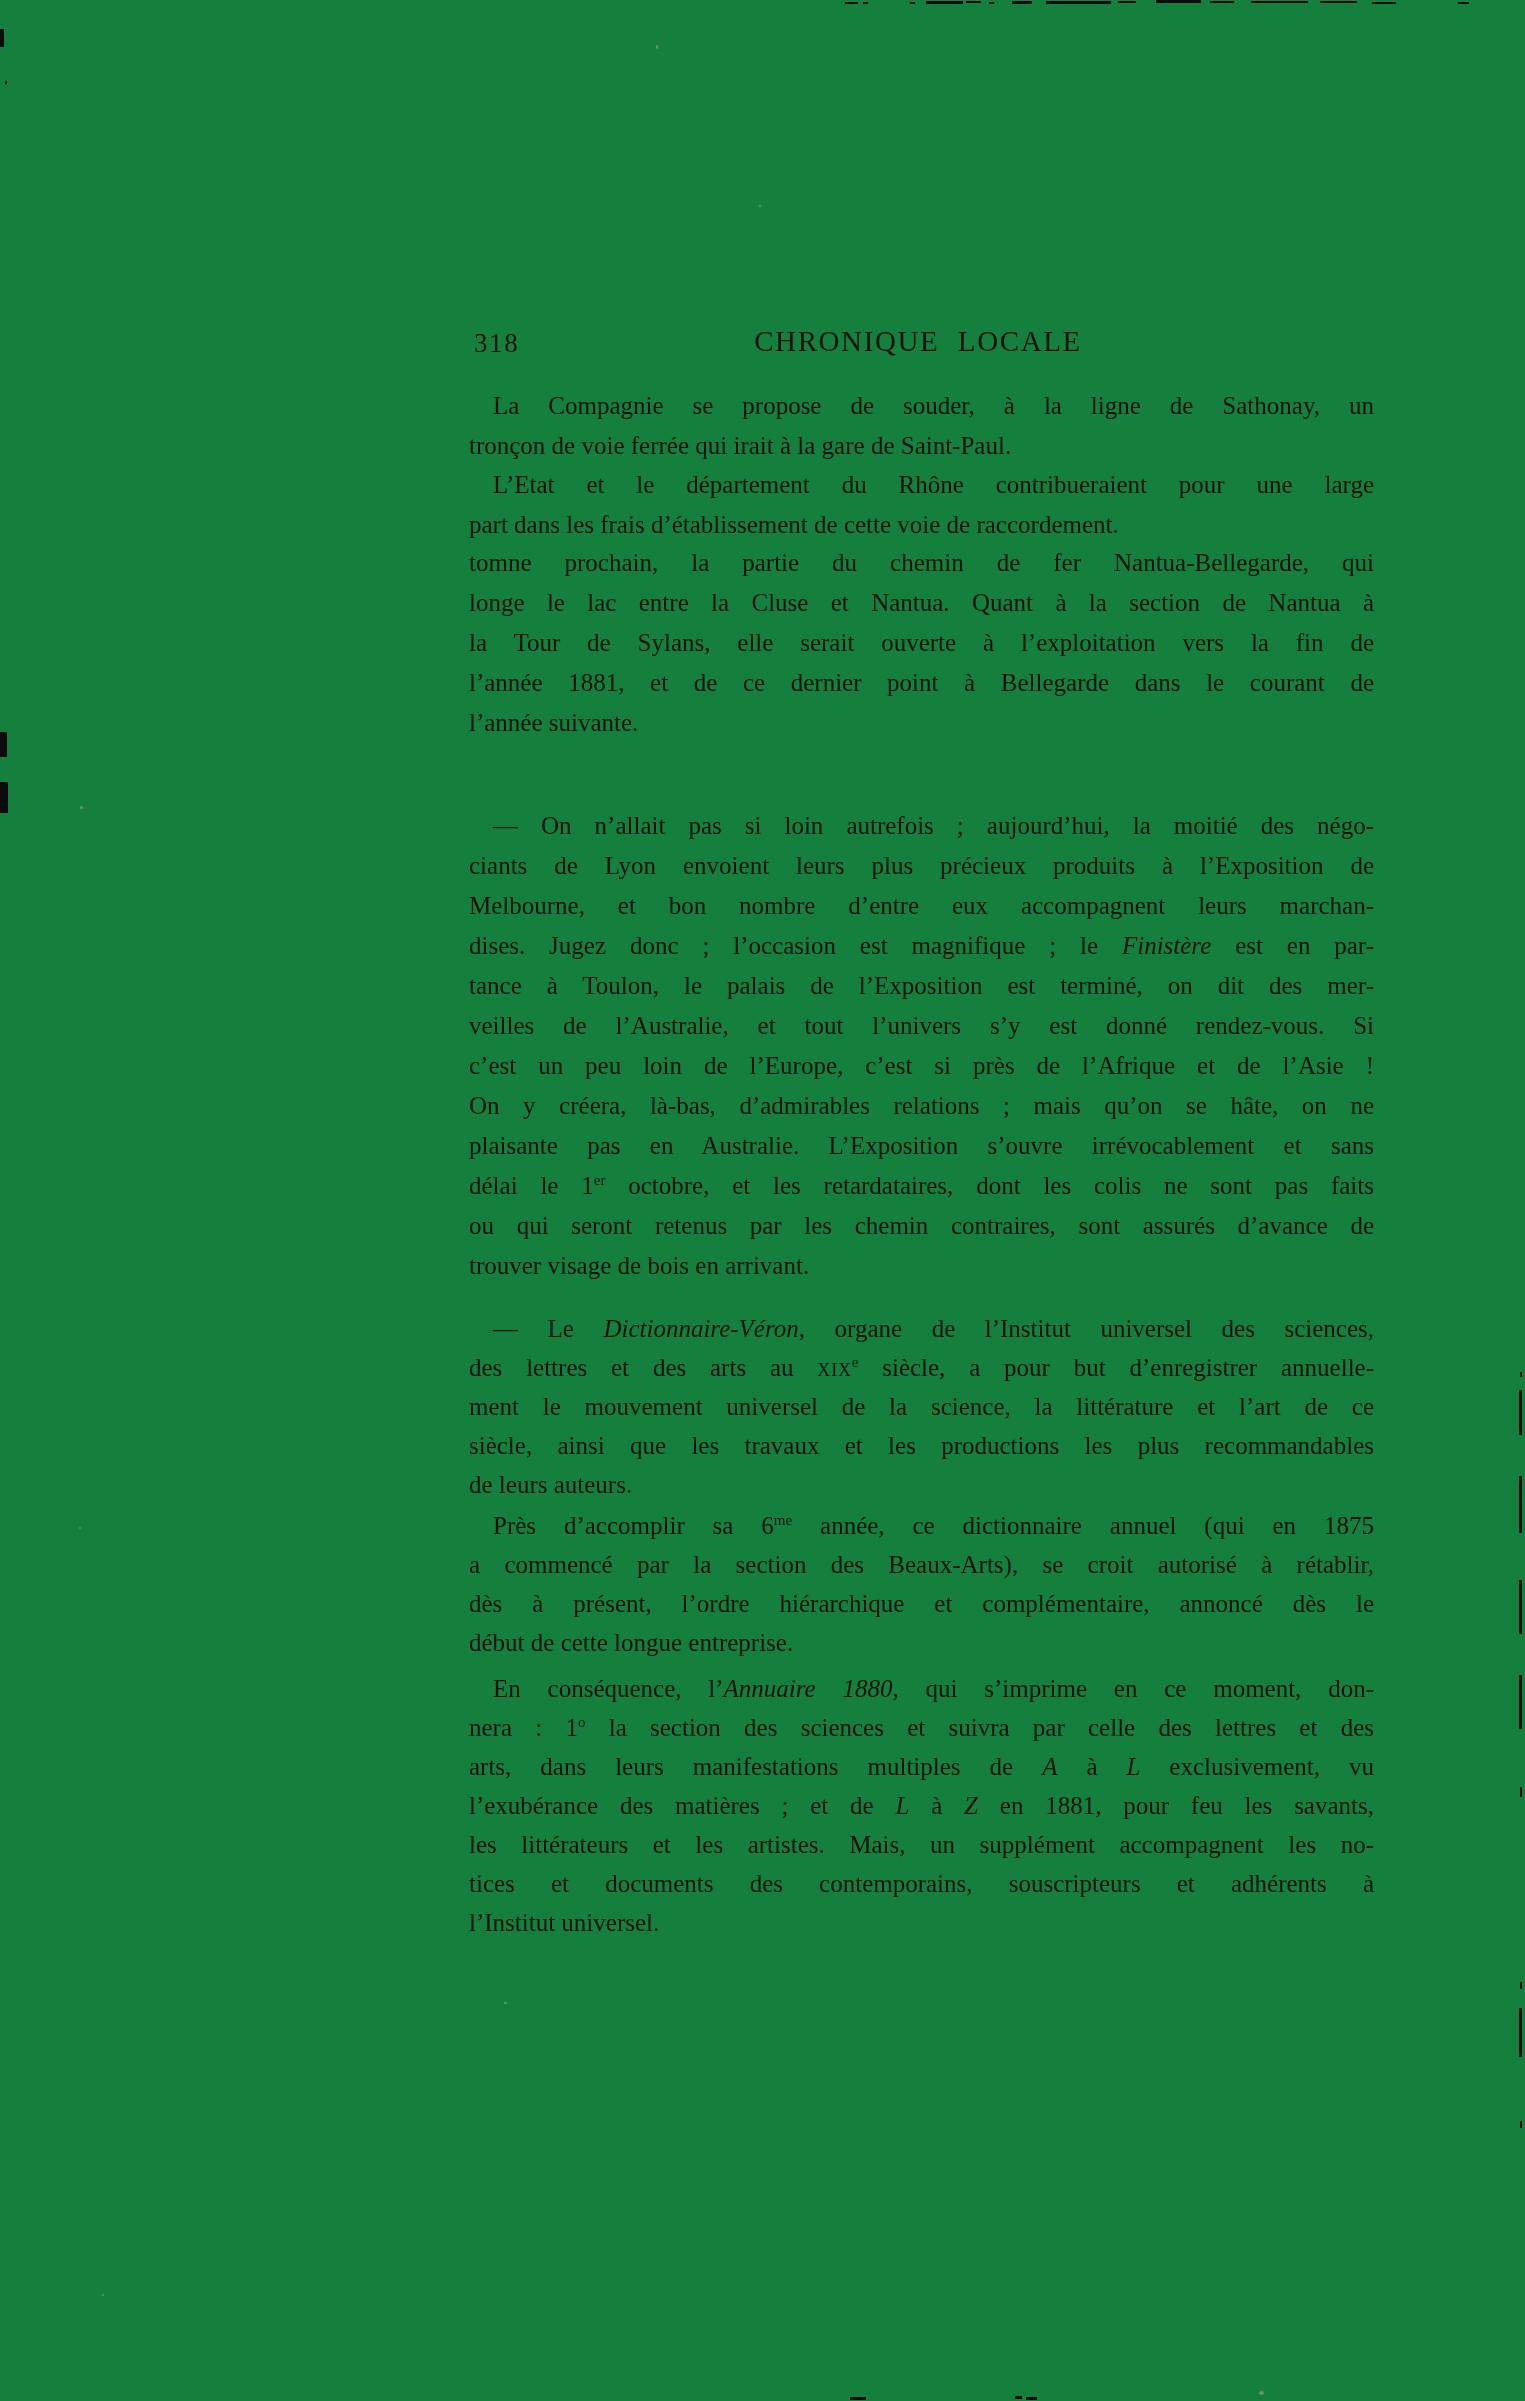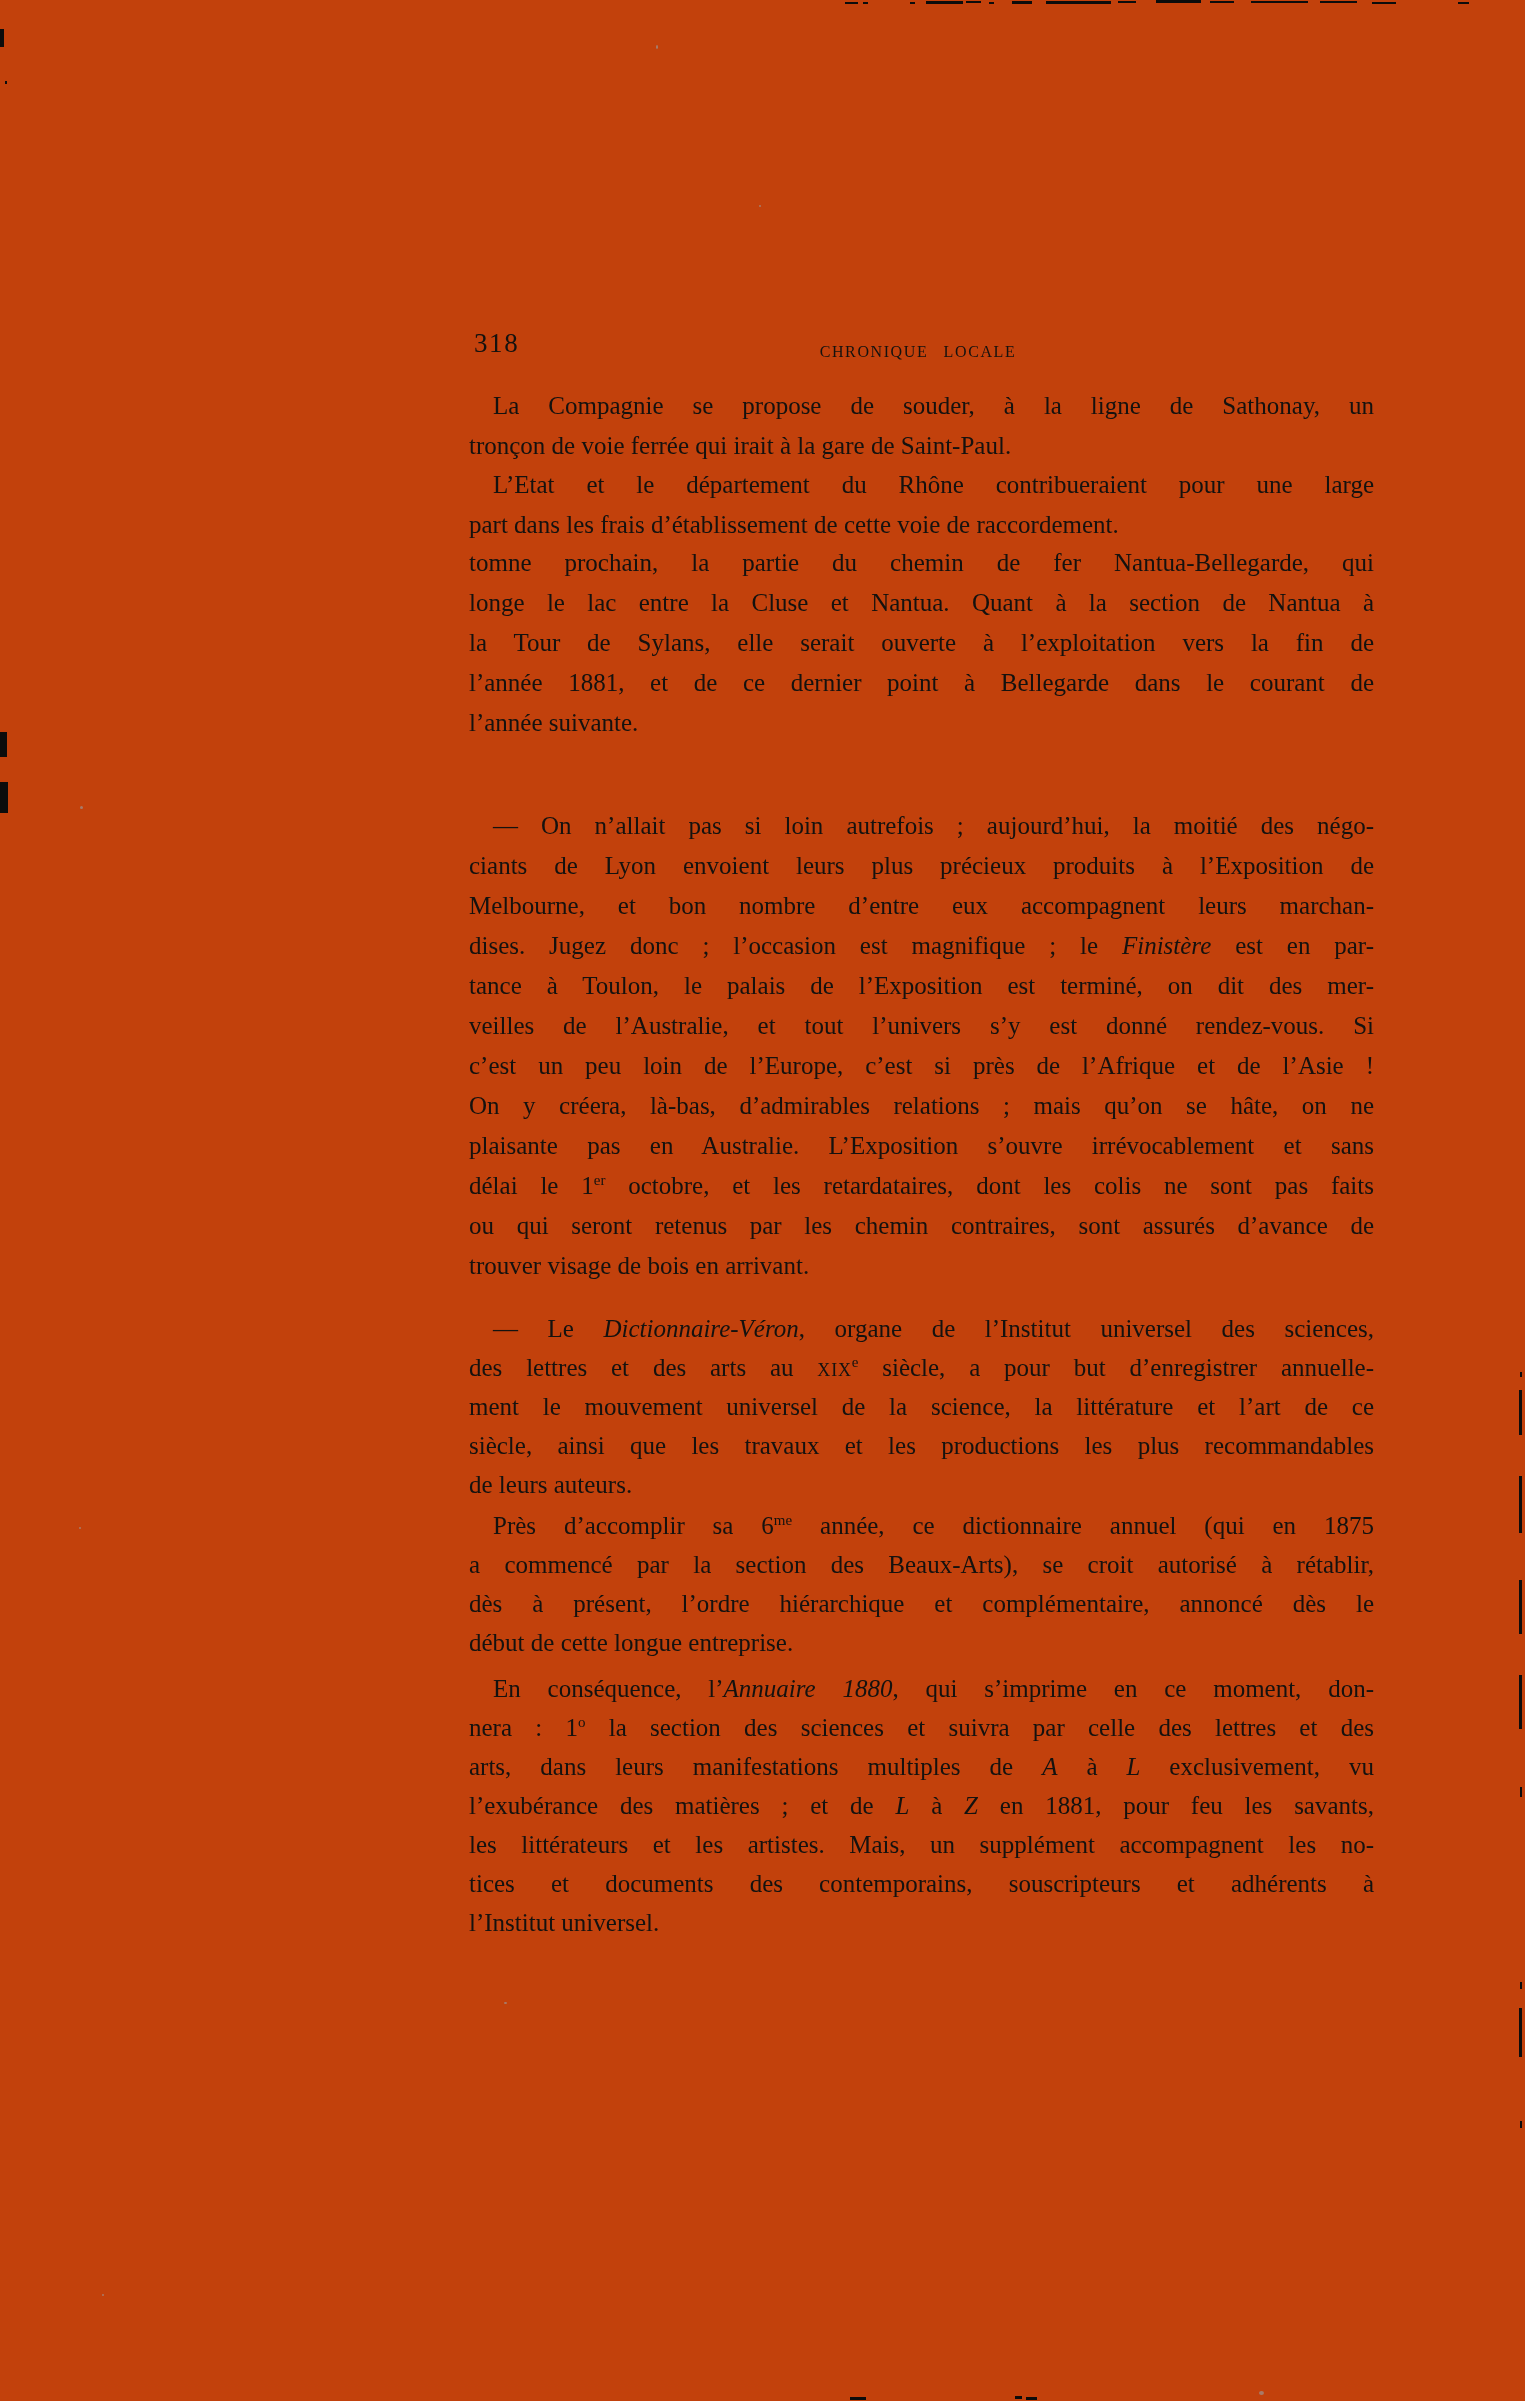--- a/index.html
+++ b/index.html
@@ -1,35 +1,35 @@
 <!DOCTYPE html>
 <html style="font-size:13px"><head>
 <meta charset="utf-8">
 <style>
   html, body { margin: 0; padding: 0; background: #e8e8e8; }
   .page {
     position: relative;
     width: 1526px;
     height: 2401px;
-    background: #c2410c;
+    background: #15803d;
     overflow: hidden;
     font-family: "Liberation Serif", "DejaVu Serif", serif;
     color: #14120f;
   }
 
   
   .running-head { position: absolute; left: 0; top: 0; width: 100%; }
   .page-number {
     position: absolute; left: 474px; top: 328px;
     font-size: 27px; letter-spacing: 1.6px;
   }
   .running-title {
-    position: absolute; left: 918px; top: 343px;
+    position: absolute; left: 918px; top: 325px;
     transform: translateX(-50%);
-    font-size: 16px; letter-spacing: 1.6px; word-spacing: 9.7px;
+    font-size: 29px; letter-spacing: 1.6px; word-spacing: 9.7px;
     white-space: nowrap;
   }
 
   
   .text-column {
     position: absolute; left: 469px; top: 0;
     width: 905px; height: 100%;
   }
   .paragraph {
     position: absolute; left: 0; width: 905px;

